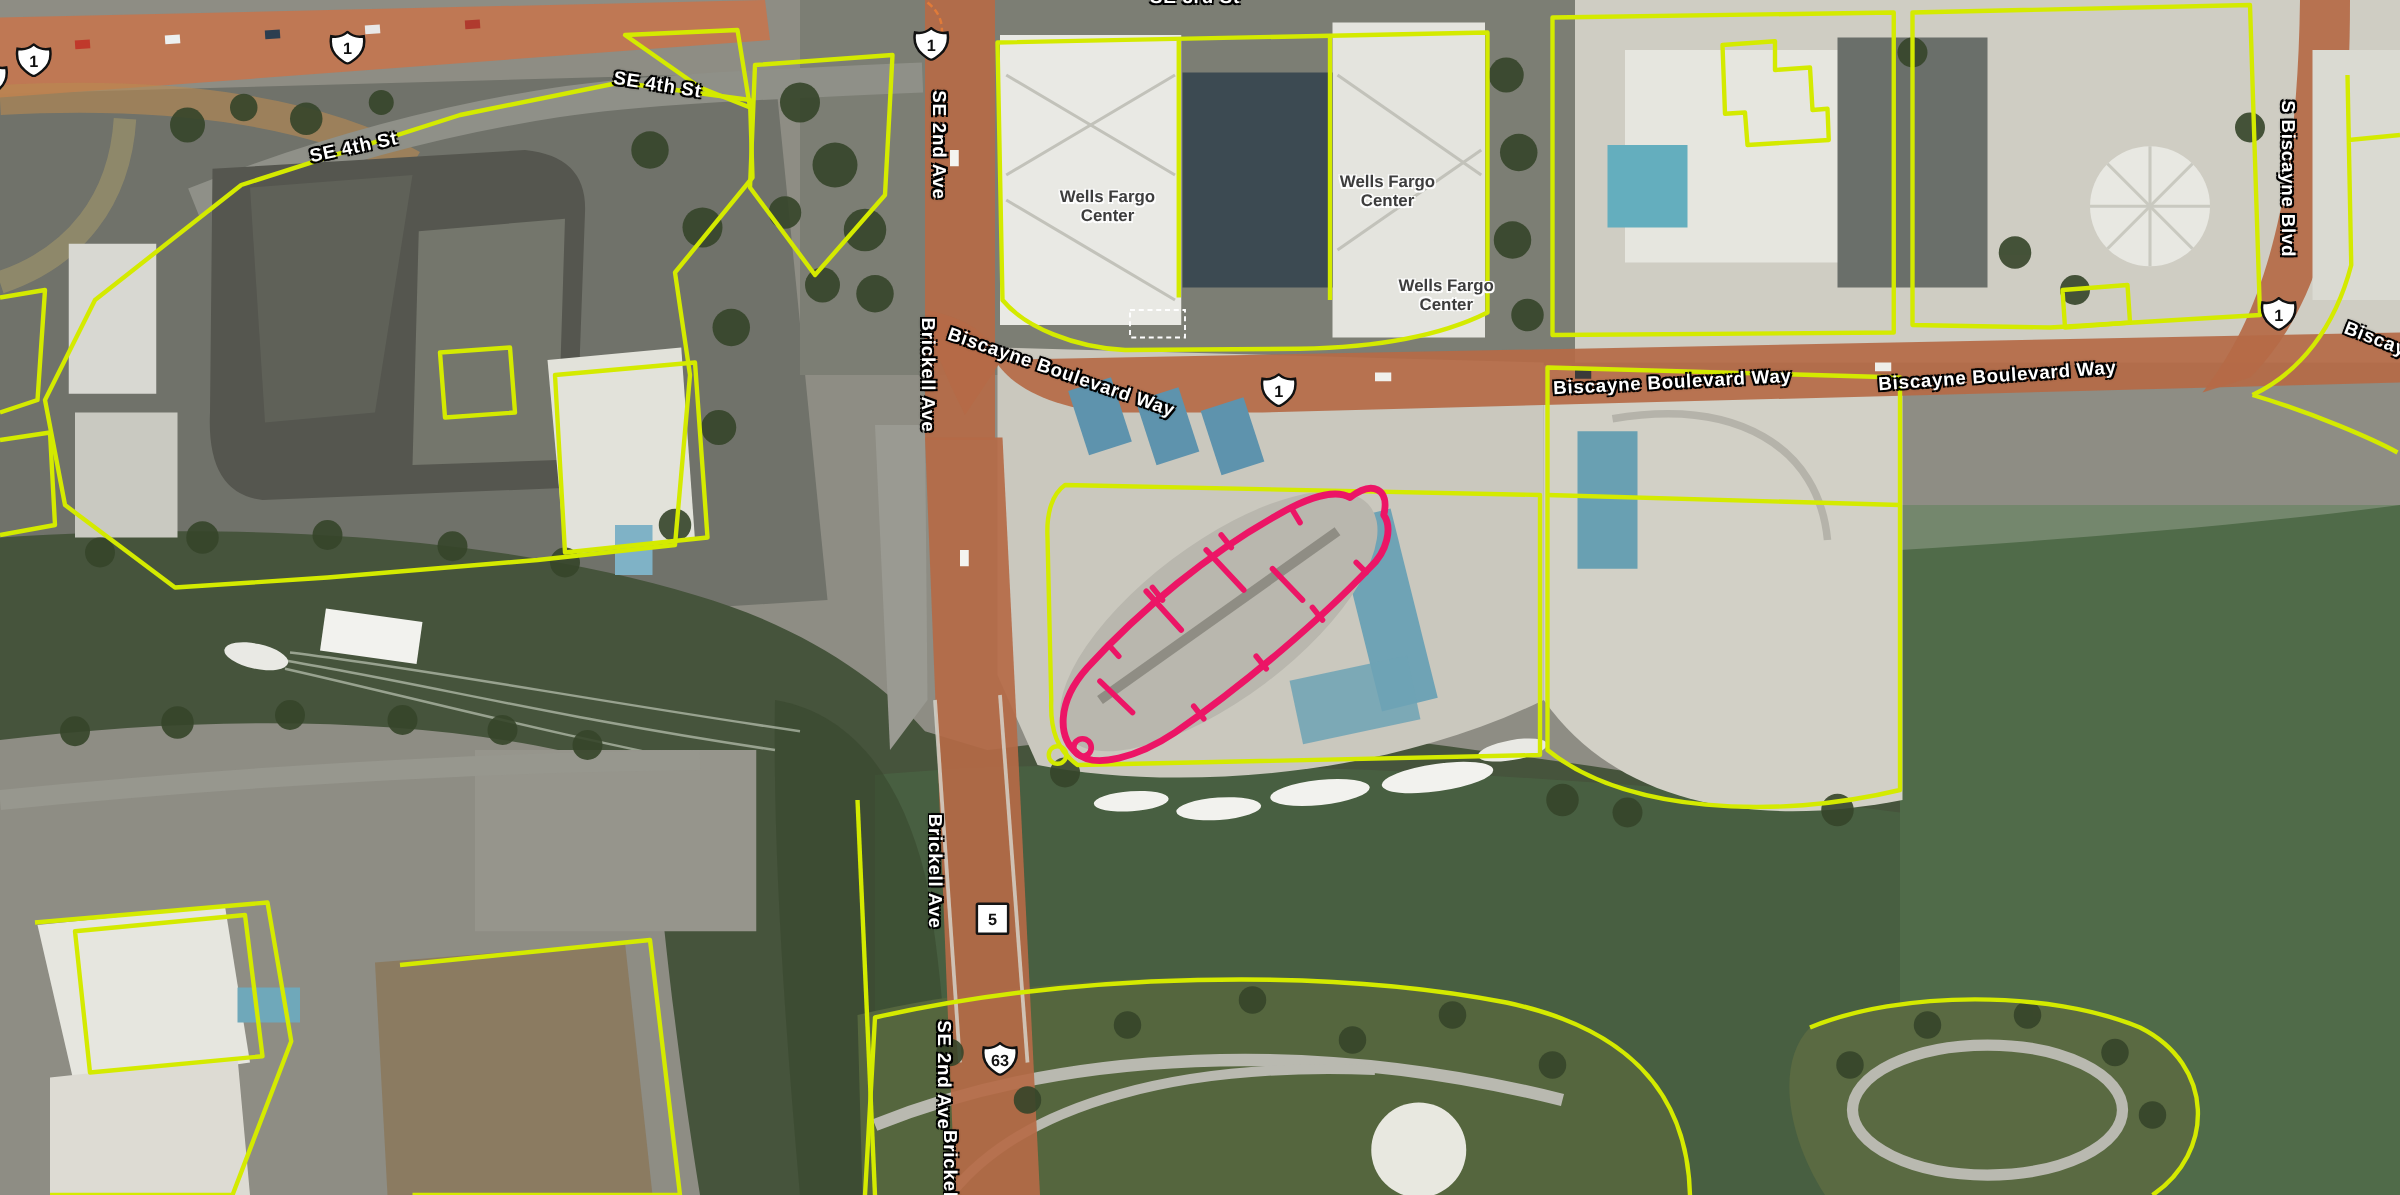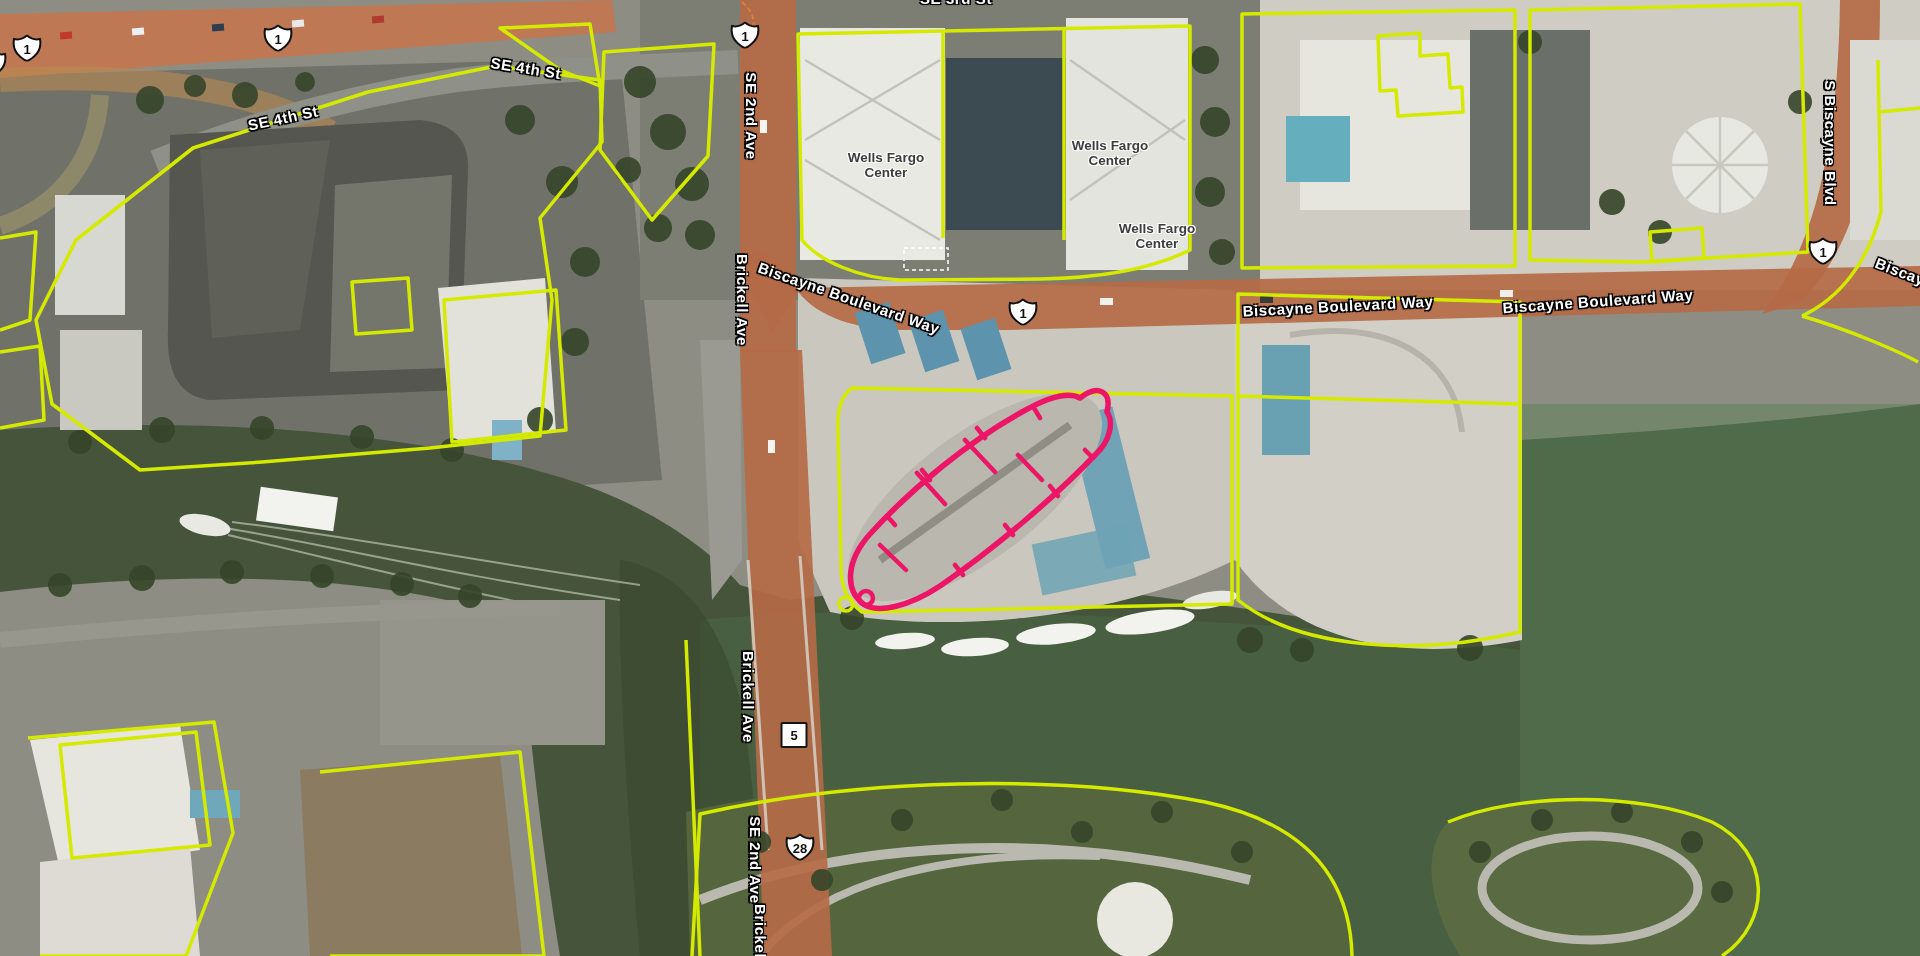--- a/index.html
+++ b/index.html
@@ -310,16 +310,16 @@
       </svg>
   <span class="num">1</span>
 </div>
 <div class="shield sq" style="left:794px;top:735px">
   <span class="num">5</span>
 </div>
 <div class="shield" style="left:800px;top:847px;width:33px">
   <svg viewBox="0 0 30 27">
         <path d="M15,1 C11,4.5 6.5,5.5 2,4.5 C1,10 2,17 8,22 C11,24.5 13,26 15,26.5 C17,26 19,24.5 22,22 C28,17 29,10 28,4.5 C23.5,5.5 19,4.5 15,1 Z" fill="#fff" stroke="#111" stroke-width="2"></path>
       </svg>
-  <span class="num">28</span>
+  <span class="num">63</span>
 </div>
 
 </div>
 
 </body></html>

